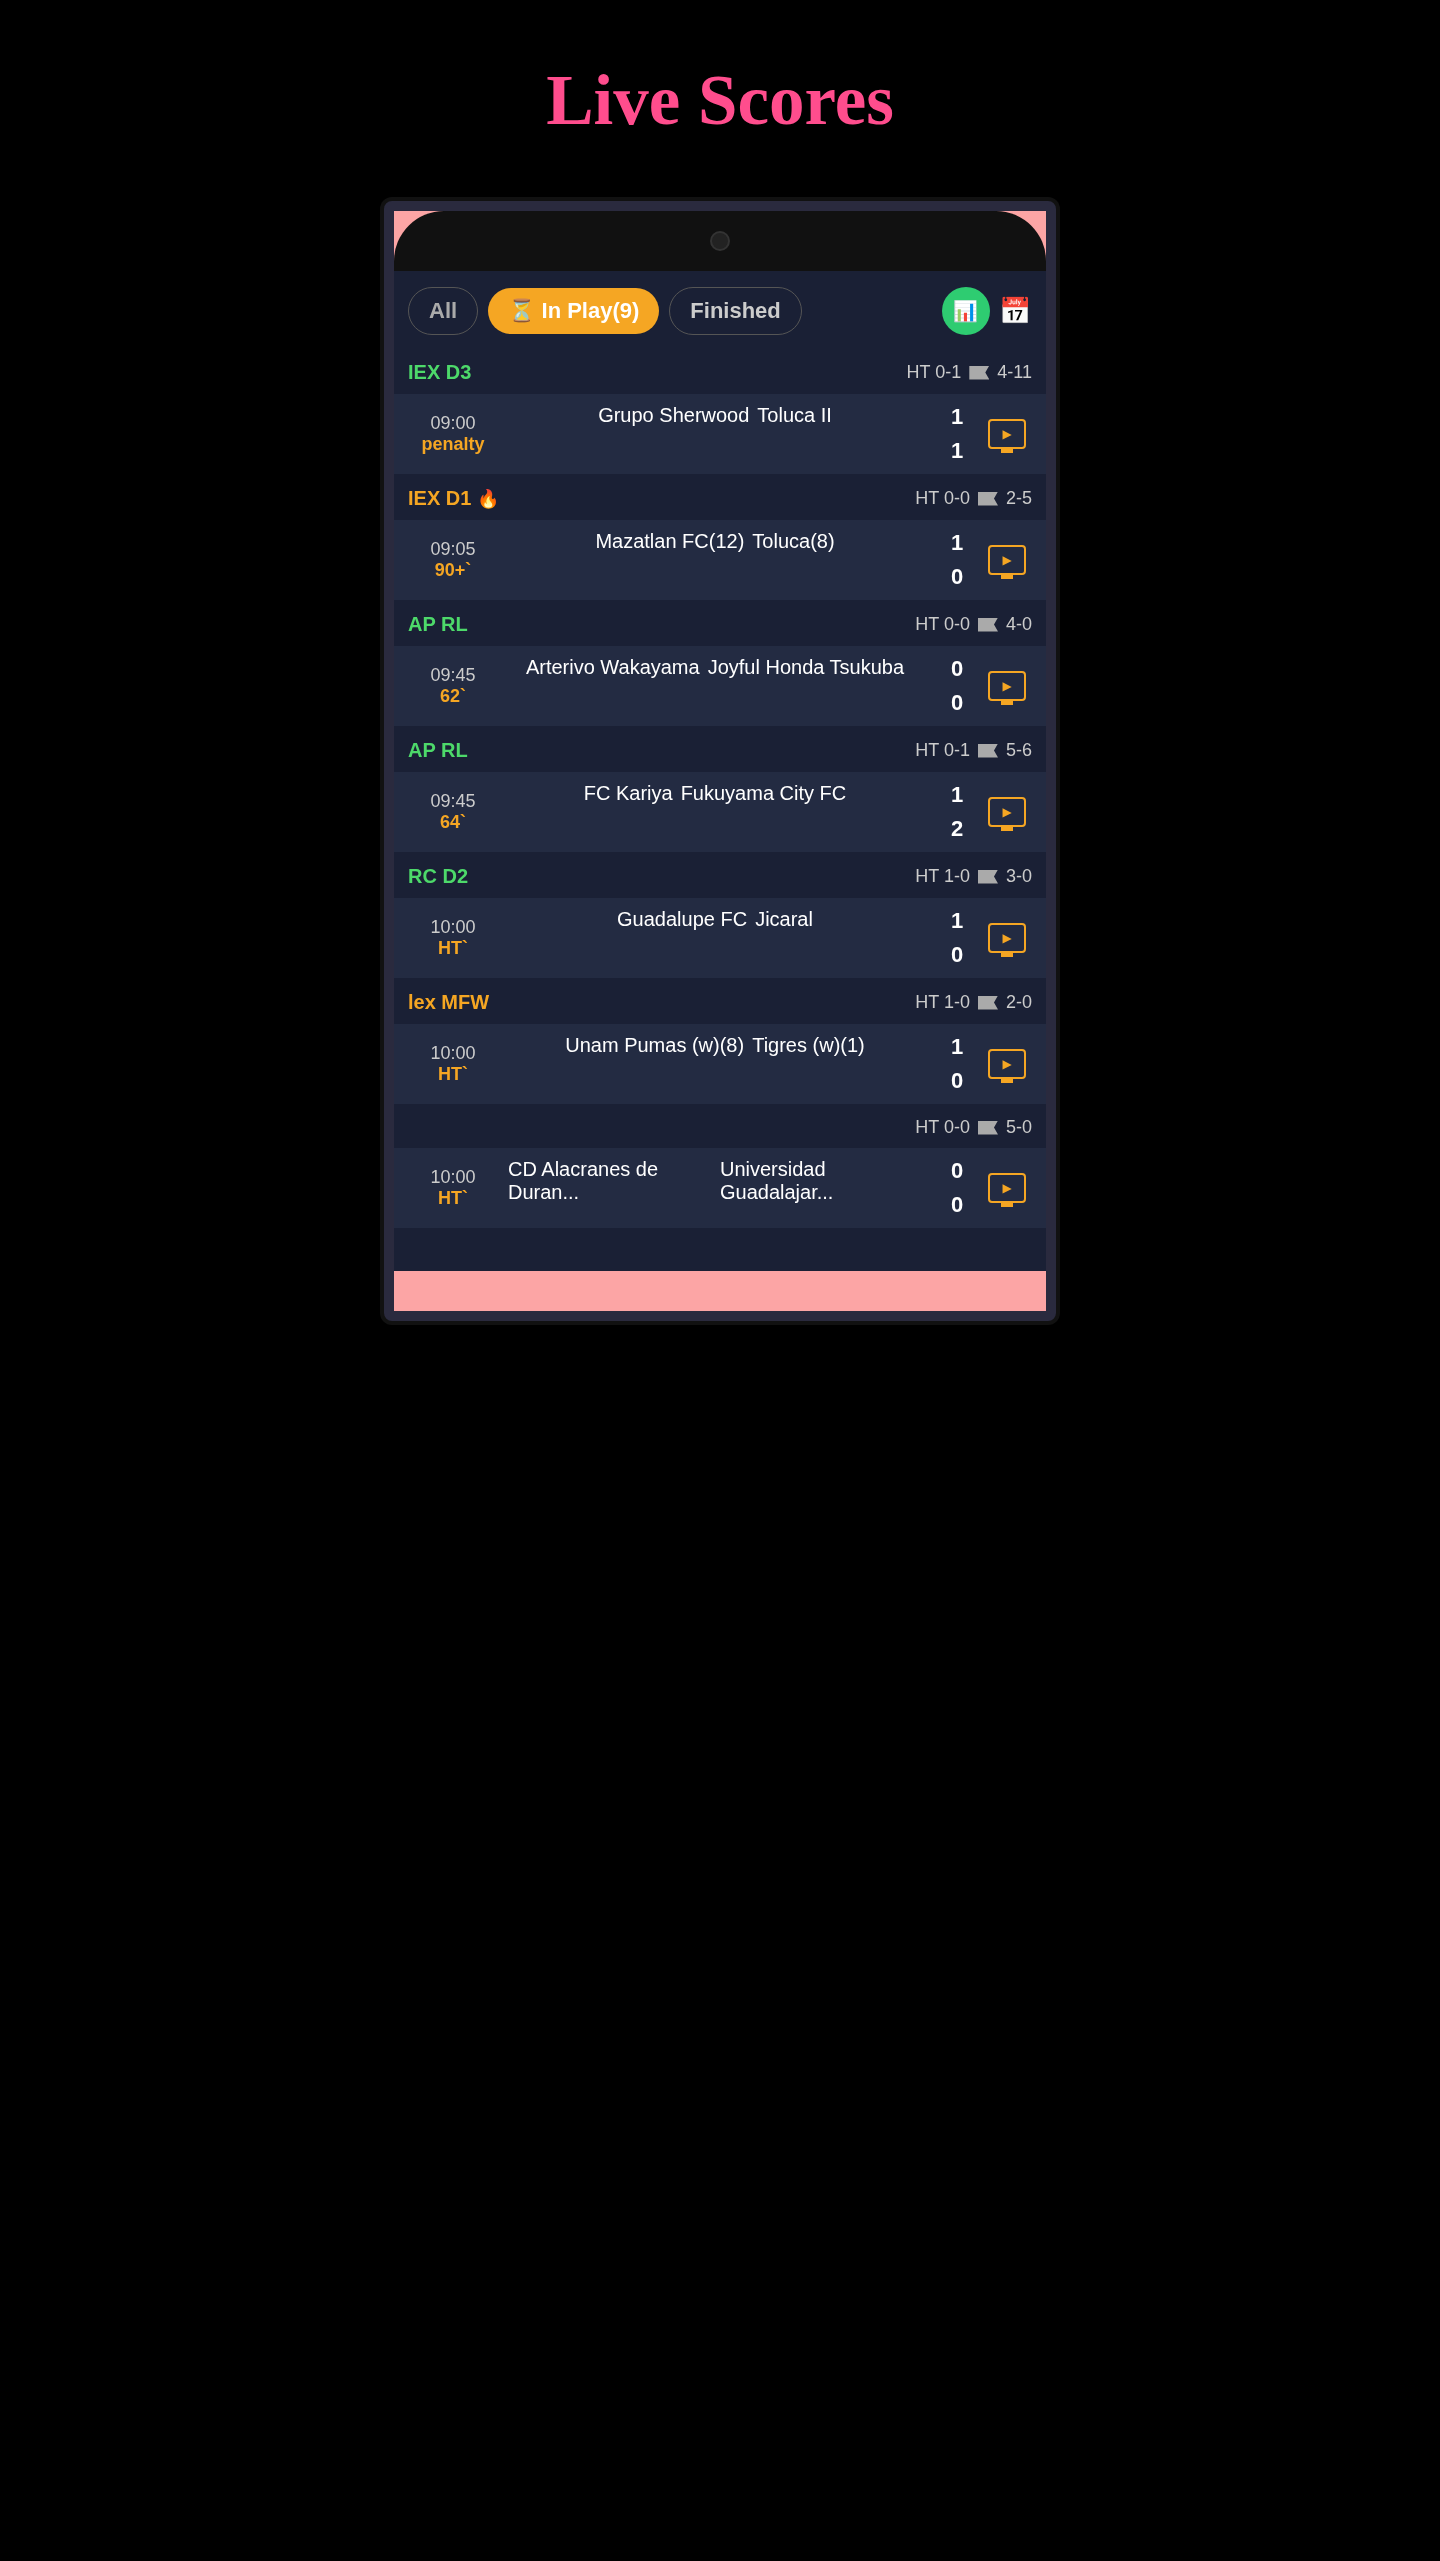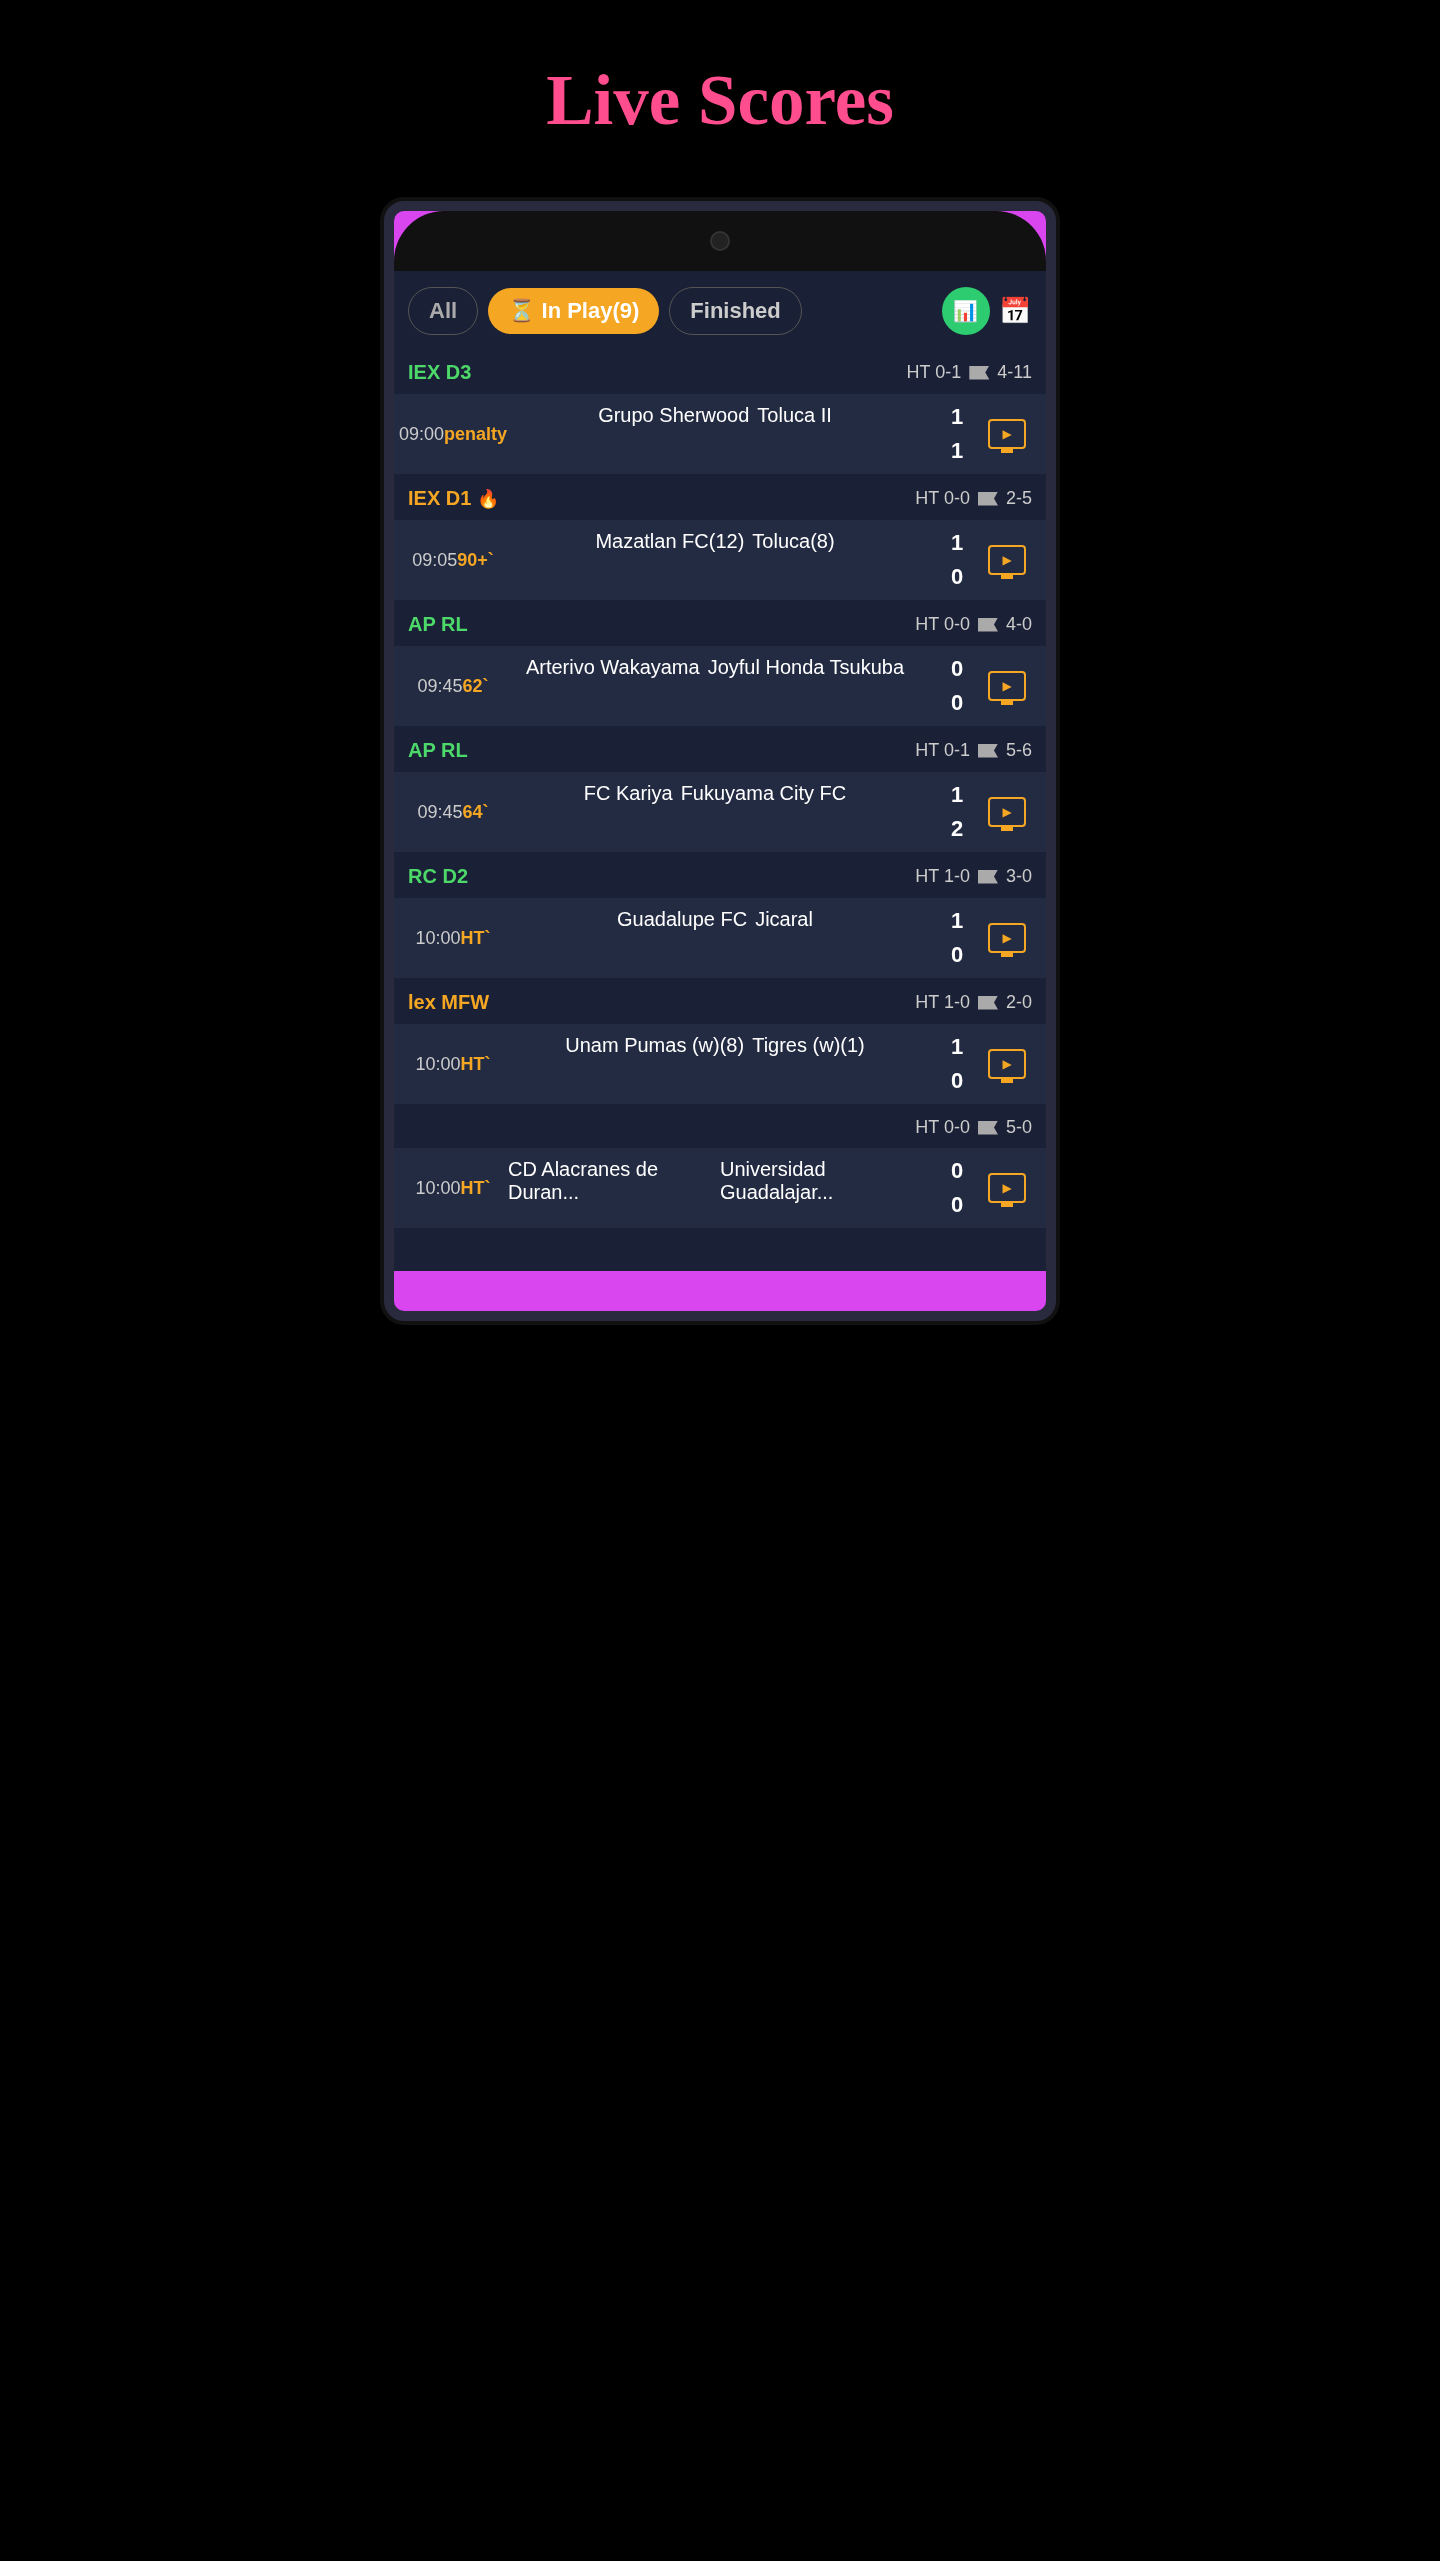--- a/index.html
+++ b/index.html
@@ -19,22 +19,22 @@
       font-weight: 900;
       text-align: center;
       margin-top: 60px;
       margin-bottom: 60px;
       font-family: Georgia, serif;
     }
 
     .phone-wrapper {
       position: relative;
       width: 672px;
-      background: #d946ef;
-      border-radius: 20px;
+      background: #fca5a5;
+      border-radius: 8px;
       border: 10px solid #2a2a3e;
       box-shadow: 0 0 0 4px #111, 0 20px 60px rgba(0,0,0,0.8);
       overflow: hidden;
       padding-bottom: 40px;
     }
 
     .phone-notch-bar {
       background: #111;
       height: 60px;
       display: flex;
@@ -168,20 +168,21 @@
       background: #232b42;
       padding: 10px 14px;
       display: flex;
       align-items: stretch;
       border-bottom: 1px solid #1a2035;
     }
 
     .match-time-col {
       width: 90px;
       display: flex;
+      flex-direction: column;
       align-items: center;
       justify-content: center;
       flex-shrink: 0;
     }
 
     .match-time {
       font-size: 18px;
       color: #ccc;
     }
 

